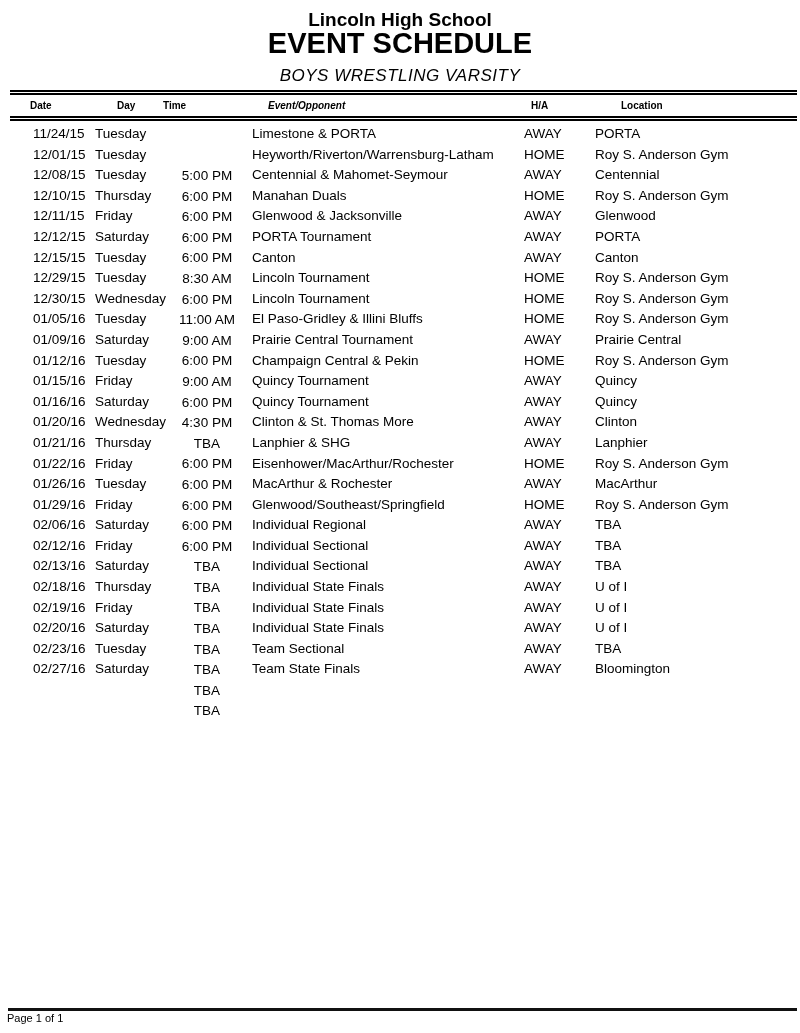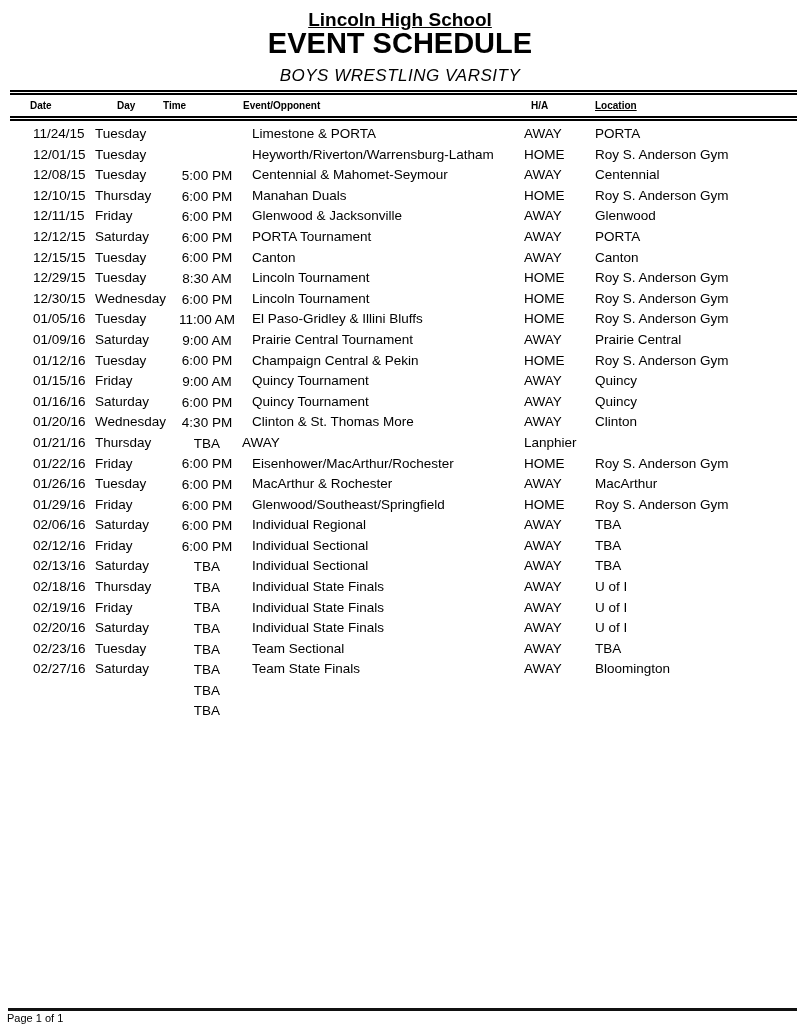--- a/index.html
+++ b/index.html
@@ -9,41 +9,41 @@
     height: 1033px;
     background: #ffffff;
     color: #000000;
     font-family: "Liberation Sans", "DejaVu Sans", sans-serif;
     overflow: hidden;
     margin: 0 auto;
   }
 
   
   .titles { text-align: center; padding-top: 9px; }
-  .school-name  { font-size: 19px; font-weight: bold; line-height: 22px; text-decoration: underline; }
+  .school-name  { font-size: 19px; font-weight: bold; line-height: 22px; }
   .doc-title    { font-size: 29px; font-weight: bold; line-height: 24px; }
   .team-title   { font-size: 17px; font-style: italic; line-height: 24px; margin-top: 9px; letter-spacing: 0.5px; }
 
   
   .schedule { position: absolute; left: 10px; top: 90px; width: 787px; }
   .thead {
     position: relative;
     height: 21px;
     border-top: 5px double #000;
     border-bottom: 5px double #000;
     font-weight: bold;
     font-size: 10px;
   }
   .thead .hlabel { position: absolute; top: 0; line-height: 21px; white-space: nowrap; }
   .h-date     { left: 20px; }
   .h-day      { left: 107px; }
   .h-time     { left: 153px; }
-  .h-event    { left: 233px; }
+  .h-event    { left: 258px; font-style: italic; }
   .h-ha       { left: 521px; }
-  .h-location { left: 585px; text-decoration: underline; }
+  .h-location { left: 611px; }
 
   .tbody { padding-top: 3px; }
   .row {
     display: grid;
     grid-template-columns: 85px 77px 70px 282px 71px 202px;
     height: 20.6px;
     line-height: 20.6px;
     font-size: 13.5px;
     white-space: nowrap;
   }
@@ -213,20 +213,21 @@
           <span class="c time">6:00 PM</span>
           <span class="c event">Clinton &amp; St. Thomas More</span>
           <span class="c ha">AWAY</span>
           <span class="c loc">Clinton</span>
         </div>
 
         <div class="row">
           <span class="c date">01/21/16</span>
           <span class="c day">Thursday</span>
           <span class="c time">6:00 PM</span>
+          <span class="c event">Lanphier &amp; SHG</span>
           <span class="c ha">AWAY</span>
           <span class="c loc">Lanphier</span>
         </div>
 
         <div class="row">
           <span class="c date">01/22/16</span>
           <span class="c day">Friday</span>
           <span class="c time">6:00 PM</span>
           <span class="c event">Eisenhower/MacArthur/Rochester</span>
           <span class="c ha">HOME</span>

